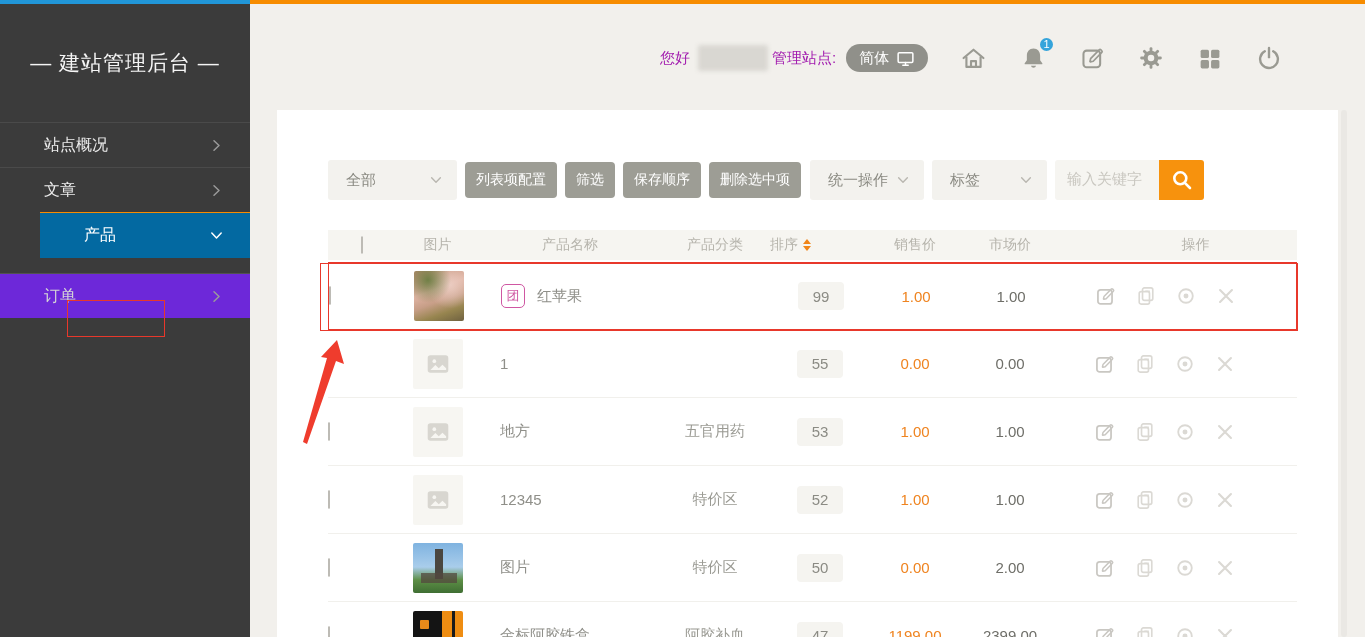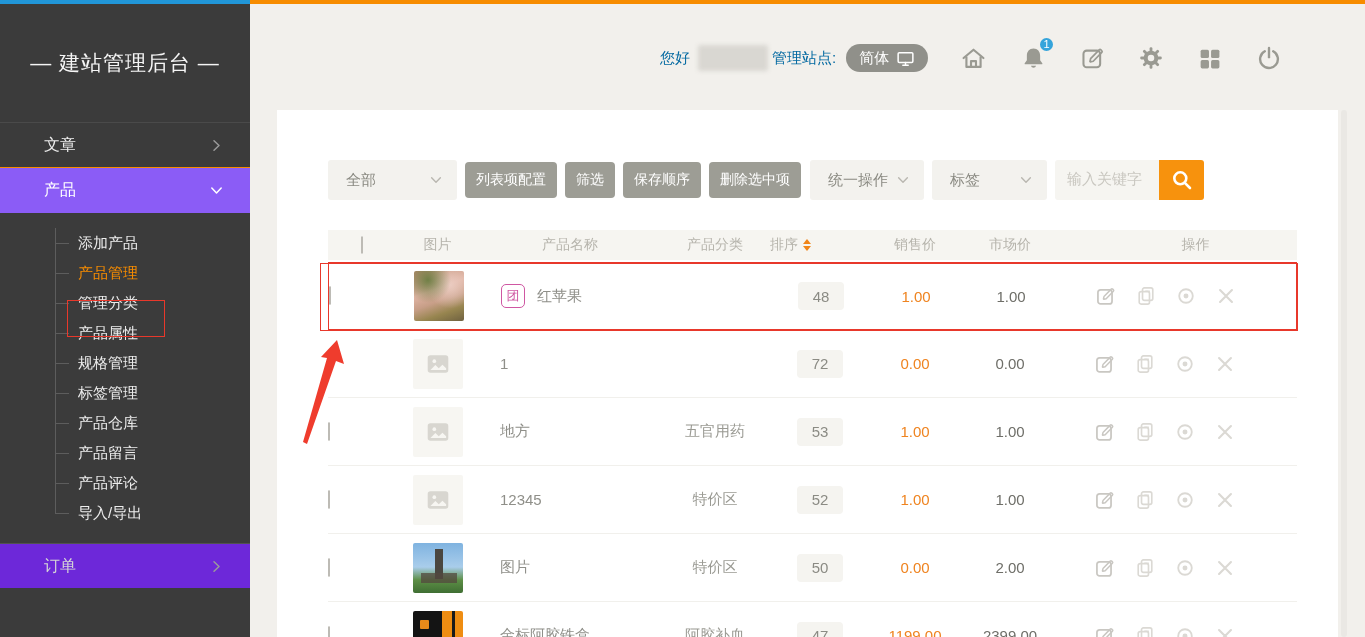--- a/index.html
+++ b/index.html
@@ -11,33 +11,33 @@
   .strip-blue   { position:absolute; left:0; top:0; width:250px; height:4px; background:#2196d8; }
   .strip-orange { position:absolute; left:250px; top:0; width:1115px; height:4px; background:#f78c00; }
 
   
   .sidebar { position:absolute; left:0; top:4px; width:250px; height:633px; background:#3b3b3b; }
   .sb-title { height:118px; display:flex; align-items:center; justify-content:center;
               color:#f5f5f5; font-size:21px; letter-spacing:1px; }
   .sb-item { height:45px; display:flex; align-items:center; justify-content:space-between;
              padding:0 26px 0 44px; color:#ececec; font-size:16px; border-top:1px solid #4a4a4a; cursor:pointer; }
   .sb-item .chev { color:#9a9a9a; }
-  .sb-item.active { background:#8b5cf6; color:#fff; border-top:1px solid #f78c00; height:46px; }
+  .sb-item.active { background:#0369a1; color:#fff; border-top:1px solid #f78c00; height:46px;margin-left:40px; }
   .sb-item.active .chev { color:#fff; }
   .sb-item.dim { background:#6d28d9; color:#d6d6d6; margin-top:15px; border-top:1px solid #525252; }
   .submenu { position:relative; padding:15px 0 0 78px; height:315px; }
   .submenu::before { content:""; position:absolute; left:55px; top:15px; height:285px; width:1px; background:#5d5d5d; }
   .submenu li { position:relative; list-style:none; height:30px; line-height:30px;
                 color:#ededed; font-size:15px; cursor:pointer; }
   .submenu li::before { content:""; position:absolute; left:-23px; top:15px; width:14px; height:1px; background:#5d5d5d; }
   .submenu li.active { color:#f78c00; }
 
   
   .hdr { position:absolute; left:660px; top:42px; height:32px; display:flex; align-items:center; }
-  .hdr-text { color:#0369a1; font-size:15px; }
+  .hdr-text { color:#a21caf; font-size:15px; }
   .blur-name { width:70px; height:26px; background:#d9d7d2; border-radius:2px; filter:blur(2px); margin:0 4px 0 8px; }
   .lang-pill { height:28px; padding:0 13px; background:#90908a; border-radius:14px; display:flex;
                align-items:center; gap:7px; color:#fff; font-size:15px; margin-left:10px; cursor:pointer; }
   .hicon { color:#9a9a92; cursor:pointer; position:relative; display:flex; align-items:center; }
   .hicon svg { display:block; }
   .badge { position:absolute; top:-9px; right:-8px; min-width:17px; height:17px; border-radius:9px;
            background:#35a4db; color:#fff; font-size:11px; display:flex; align-items:center;
            justify-content:center; border:2px solid #f2f0ec; }
 
   
@@ -184,48 +184,44 @@
 </svg>
 
 <div class="stage">
   <div class="strip-blue"></div>
   <div class="strip-orange"></div>
 
   <div class="sidebar">
     <div class="sb-title">— 建站管理后台 —</div>
 
     <div class="sb-item">
+      <span>站点概况</span>
+      <span class="chev">
+          <svg width="15" height="15">
+            <use href="#i-chev-r"></use>
+          </svg>
+        </span>
+    </div>
+    <div class="sb-item">
       <span>文章</span>
       <span class="chev">
           <svg width="15" height="15">
             <use href="#i-chev-r"></use>
           </svg>
         </span>
     </div>
     <div class="sb-item active">
       <span>产品</span>
       <span class="chev">
           <svg width="15" height="15">
             <use href="#i-chev-d"></use>
           </svg>
         </span>
     </div>
 
-    <ul class="submenu">
-      <li>添加产品</li>
-      <li class="active">产品管理</li>
-      <li>管理分类</li>
-      <li>产品属性</li>
-      <li>规格管理</li>
-      <li>标签管理</li>
-      <li>产品仓库</li>
-      <li>产品留言</li>
-      <li>产品评论</li>
-      <li>导入/导出</li>
-    </ul>
 
     <div class="sb-item dim">
       <span>订单</span>
       <span class="chev">
           <svg width="15" height="15">
             <use href="#i-chev-r"></use>
           </svg>
         </span>
     </div>
   </div>
@@ -341,21 +337,21 @@
         <div><span class="cb"></span></div>
         <div>
             <div class="thumb forest"></div>
           </div>
         <div class="c-name">
           <span class="pbadge">团</span>
           <span>红苹果</span>
         </div>
         <div class="c-cat"></div>
         <div>
-            <div class="sortpill">48</div>
+            <div class="sortpill">99</div>
           </div>
         <div class="c-sale">1.00</div>
         <div class="c-market">1.00</div>
         <div class="c-act">
           <span class="aicon edit">
               <svg width="22" height="22">
                 <use href="#i-edit"></use>
               </svg>
             </span>
           <span class="aicon">
@@ -383,21 +379,21 @@
               <svg width="26" height="26">
                 <use href="#i-imgph"></use>
               </svg>
             </div>
           </div>
         <div class="c-name">
             <span>1</span>
           </div>
         <div class="c-cat"></div>
         <div>
-            <div class="sortpill">72</div>
+            <div class="sortpill">55</div>
           </div>
         <div class="c-sale">0.00</div>
         <div class="c-market">0.00</div>
         <div class="c-act">
           <span class="aicon edit">
               <svg width="22" height="22">
                 <use href="#i-edit"></use>
               </svg>
             </span>
           <span class="aicon">

